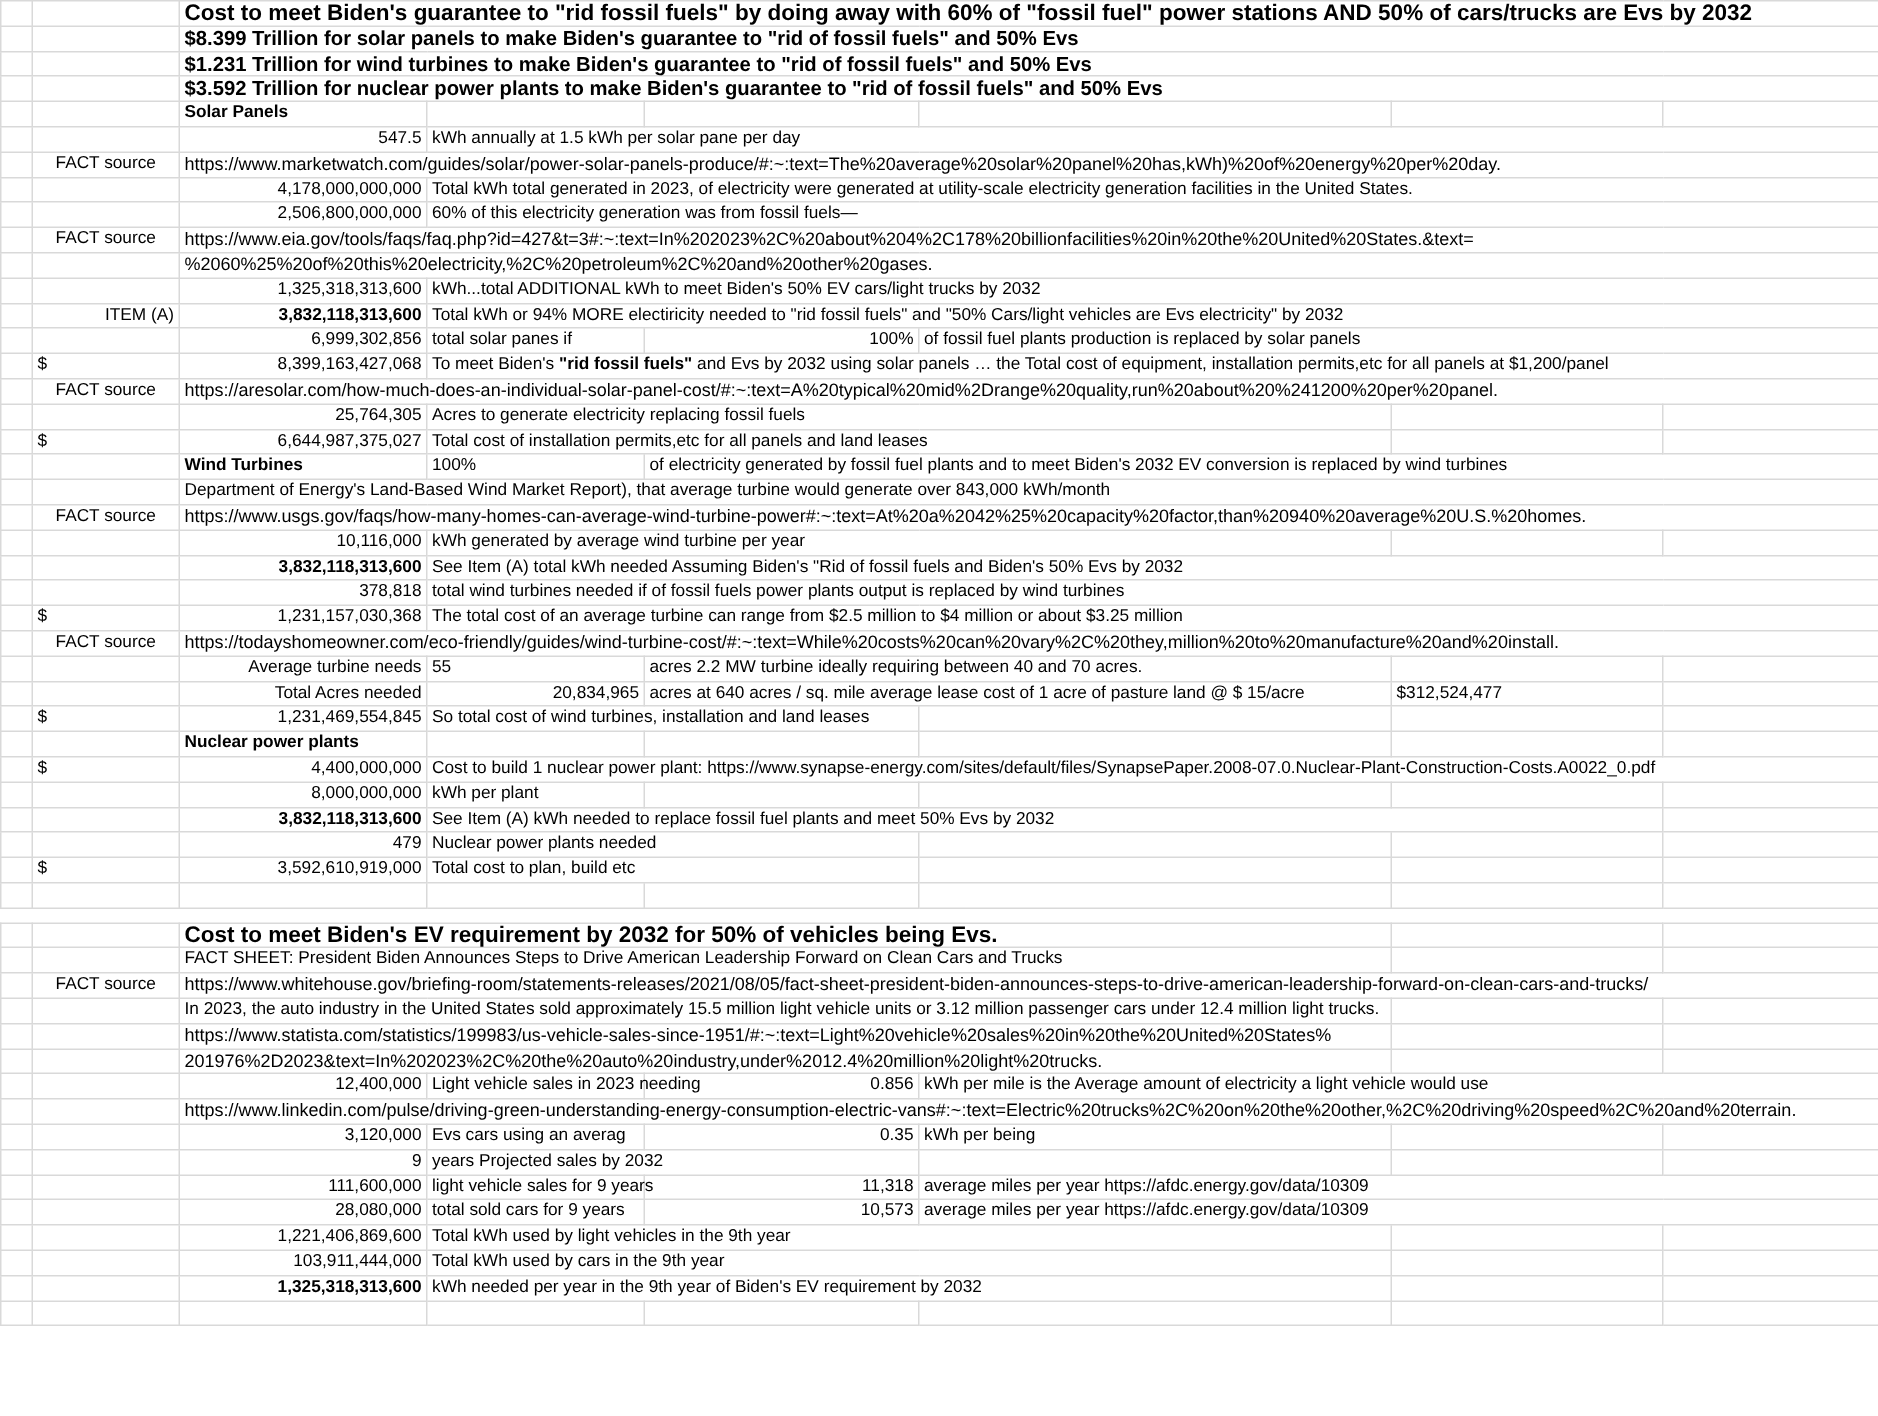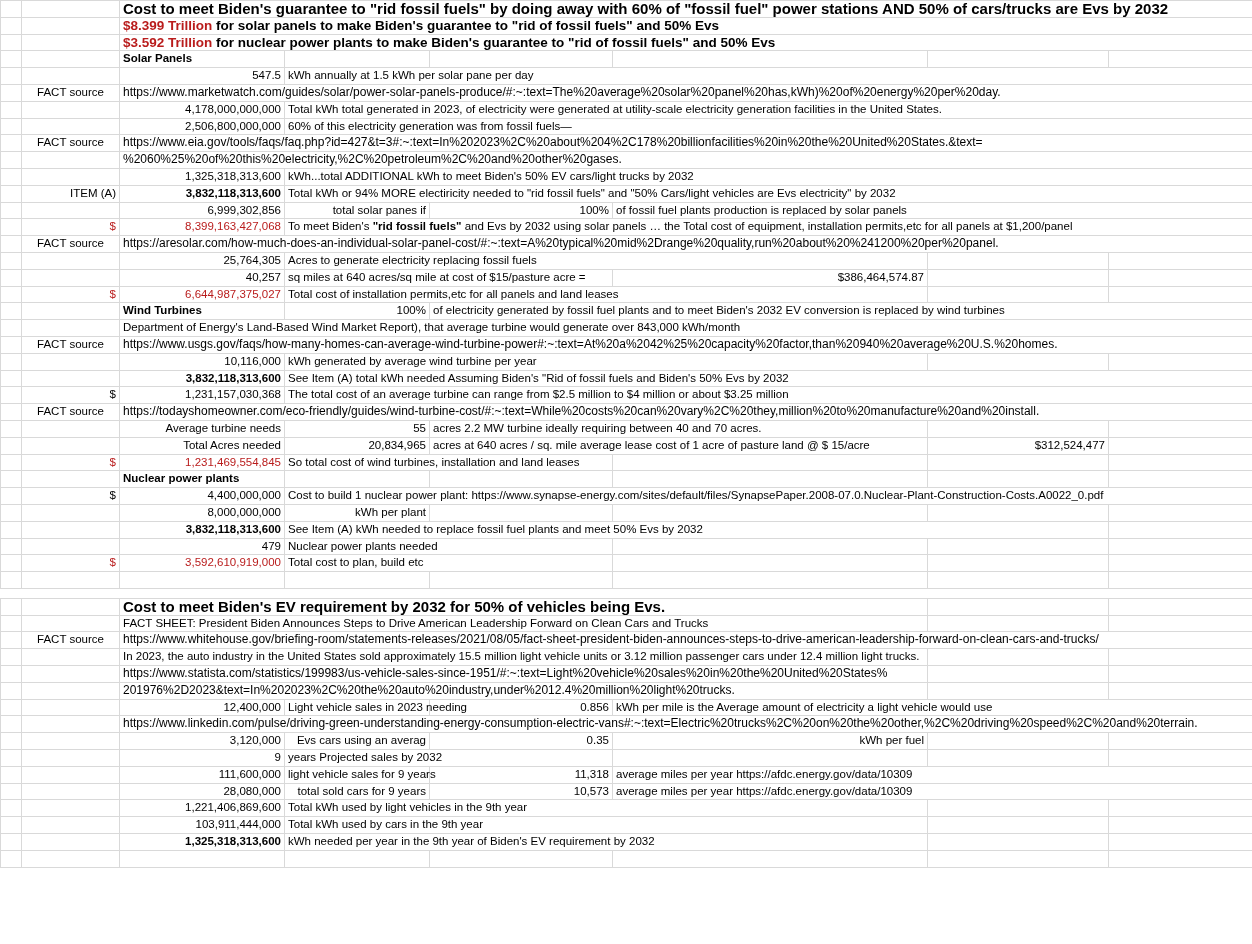--- a/index.html
+++ b/index.html
@@ -40,23 +40,23 @@
   col.cB { width: 98px; }
   col.cC { width: 165px; }
   col.cD { width: 145px; }
   col.cE { width: 183px; }
   col.cF { width: 315px; }
   col.cG { width: 181px; }
   col.cH { width: 144px; }
 
   .num { text-align: right; }
   .ctr { text-align: center; margin-top: 32px; }
-  .lft { text-align: right; }
+  .lft { text-align: left; }
   .bold { font-weight: bold; }
-  .red { color: #b91c1c; }
+  .red { color: #000000; }
   .big { font-size: 15px; font-weight: bold; }
   .mid { font-size: 13.5px; font-weight: bold; }
   .hdr { font-size: 14px; font-weight: bold; }
   .hdr2 { font-size: 14px; font-weight: bold; }
   .ul-top { border-top: 1px solid #000000 !important; }
   .ovf { overflow: visible; position: relative; }
   .spill {
     position: absolute;
     left: 3px;
     top: 0;
@@ -97,20 +97,27 @@
     <td></td>
     <td></td>
     <td class="ovf" colspan="6">
       <span class="spill mid"><span class="red">$8.399 Trillion</span><span> for solar panels to make Biden's guarantee to "rid of fossil fuels" and 50% Evs</span></span>
     </td>
   </tr>
   <tr>
     <td></td>
     <td></td>
     <td class="ovf" colspan="6">
+      <span class="spill mid"><span class="red">$1.231 Trillion</span><span> for wind turbines to make Biden's guarantee to "rid of fossil fuels" and 50% Evs</span></span>
+    </td>
+  </tr>
+  <tr>
+    <td></td>
+    <td></td>
+    <td class="ovf" colspan="6">
       <span class="spill mid"><span class="red">$3.592 Trillion</span><span> for nuclear power plants to make Biden's guarantee to "rid of fossil fuels" and 50% Evs</span></span>
     </td>
   </tr>
 
   <tr>
     <td></td>
     <td></td>
     <td class="hdr">Solar Panels</td>
     <td></td>
     <td></td>
@@ -219,31 +226,20 @@
     <td></td>
     <td></td>
     <td class="num">25,764,305</td>
     <td class="ovf" colspan="3">
       <span class="spill">Acres to generate electricity replacing fossil fuels</span>
     </td>
     <td></td>
     <td></td>
   </tr>
 
-  <tr>
-    <td></td>
-    <td></td>
-    <td class="num ul-top">40,257</td>
-    <td class="ovf" colspan="2">
-      <span class="spill">sq miles at 640 acres/sq mile at cost of $15/pasture acre =</span>
-    </td>
-    <td class="lft">$386,464,574.87</td>
-    <td></td>
-    <td></td>
-  </tr>
 
   <tr>
     <td></td>
     <td class="lft red">$</td>
     <td class="num red">6,644,987,375,027</td>
     <td class="ovf" colspan="3">
       <span class="spill">Total cost of  installation permits,etc for all panels and land leases</span>
     </td>
     <td></td>
     <td></td>
@@ -288,20 +284,28 @@
 
   <tr>
     <td></td>
     <td></td>
     <td class="num bold">3,832,118,313,600</td>
     <td class="ovf" colspan="5">
       <span class="spill">See Item (A) total kWh needed Assuming Biden's "Rid of fossil fuels and Biden's 50% Evs by 2032</span>
     </td>
   </tr>
 
+  <tr>
+    <td></td>
+    <td></td>
+    <td class="num">378,818</td>
+    <td class="ovf" colspan="5">
+      <span class="spill">total wind turbines needed if of fossil fuels power plants output is replaced by wind turbines</span>
+    </td>
+  </tr>
 
   <tr>
     <td></td>
     <td class="lft ul-top">$</td>
     <td class="num ul-top">1,231,157,030,368</td>
     <td class="ovf" colspan="5">
       <span class="spill">The total cost of an average turbine can range from $2.5 million to $4 million or about $3.25 million</span>
     </td>
   </tr>
 
@@ -518,21 +522,21 @@
       <span class="spill url">https://www.linkedin.com/pulse/driving-green-understanding-energy-consumption-electric-vans#:~:text=Electric%20trucks%2C%20on%20the%20other,%2C%20driving%20speed%2C%20and%20terrain.</span>
     </td>
   </tr>
 
   <tr>
     <td></td>
     <td></td>
     <td class="num">3,120,000</td>
     <td class="lft">Evs cars using an averag</td>
     <td class="num">0.35</td>
-    <td class="lft">kWh per fuel</td>
+    <td class="lft">kWh per being</td>
     <td></td>
     <td></td>
   </tr>
 
   <tr>
     <td></td>
     <td></td>
     <td class="num">9</td>
     <td class="ovf" colspan="2">
       <span class="spill">years Projected sales by 2032</span>

